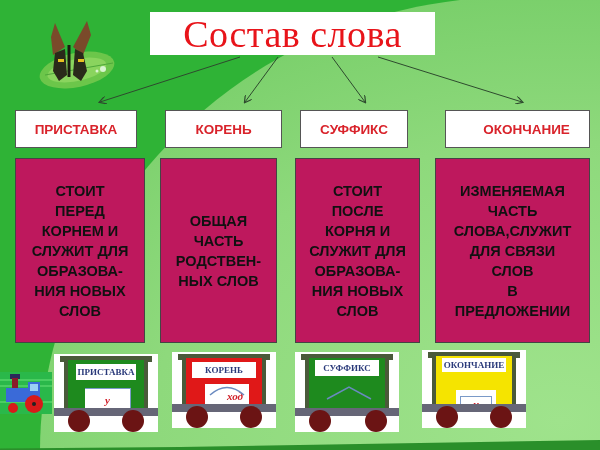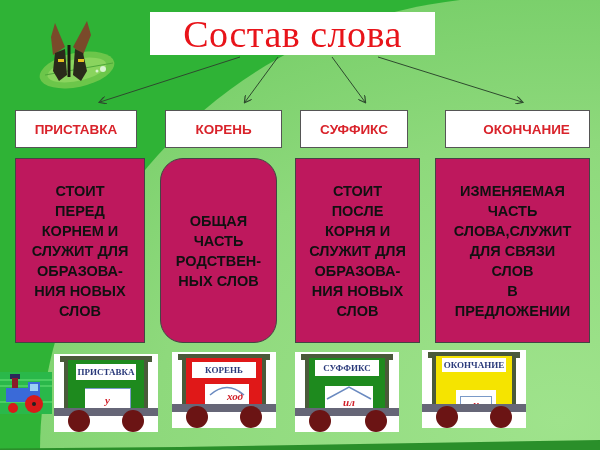--- a/index.html
+++ b/index.html
@@ -81,21 +81,21 @@
 
 <div class="desc-box" style="left:15px;width:130px;">
   <span>СТОИТ
 ПЕРЕД
 КОРНЕМ И
 СЛУЖИТ ДЛЯ
 ОБРАЗОВА-
 НИЯ НОВЫХ
 СЛОВ</span>
 </div>
-<div class="desc-box" style="left:160px;width:117px;border-radius:23px;">
+<div class="desc-box" style="left:160px;width:117px;">
   <span>ОБЩАЯ
 ЧАСТЬ
 РОДСТВЕН-
 НЫХ СЛОВ</span>
 </div>
 <div class="desc-box" style="left:295px;width:125px;">
   <span>СТОИТ
 ПОСЛЕ
 КОРНЯ И
 СЛУЖИТ ДЛЯ
@@ -146,21 +146,20 @@
     </svg>
   <div class="coupler" style="left:0;top:52px;width:104px;"></div>
   <div class="wheel" style="left:14px;top:54px;"></div>
   <div class="wheel" style="left:68px;top:54px;"></div>
 </div>
 
 <div class="wagon" style="left:295px;top:352px;width:104px;height:80px;">
   <div class="roof" style="left:6px;top:2px;width:92px;height:6px;"></div>
   <div class="body" style="left:10px;top:6px;width:84px;height:58px;background:#1e8a1e;border-left:4px solid #4a5a3a;border-right:4px solid #4a5a3a;box-sizing:border-box;"></div>
   <div class="label" style="left:20px;top:8px;width:64px;height:16px;">СУФФИКС</div>
-  <div class="part" style="left:30px;top:34px;width:48px;height:24px;border:none;padding-top:8px;">ил</div>
   <svg style="position:absolute;left:30px;top:34px;" width="48" height="14">
       <path d="M2 13 L24 1 L46 13" fill="none" stroke="#6a8ac0" stroke-width="1.5"></path>
     </svg>
   <div class="coupler" style="left:0;top:56px;width:104px;"></div>
   <div class="wheel" style="left:14px;top:58px;"></div>
   <div class="wheel" style="left:70px;top:58px;"></div>
 </div>
 
 <div class="wagon" style="left:422px;top:350px;width:104px;height:78px;">
   <div class="roof" style="left:6px;top:2px;width:92px;height:6px;"></div>

